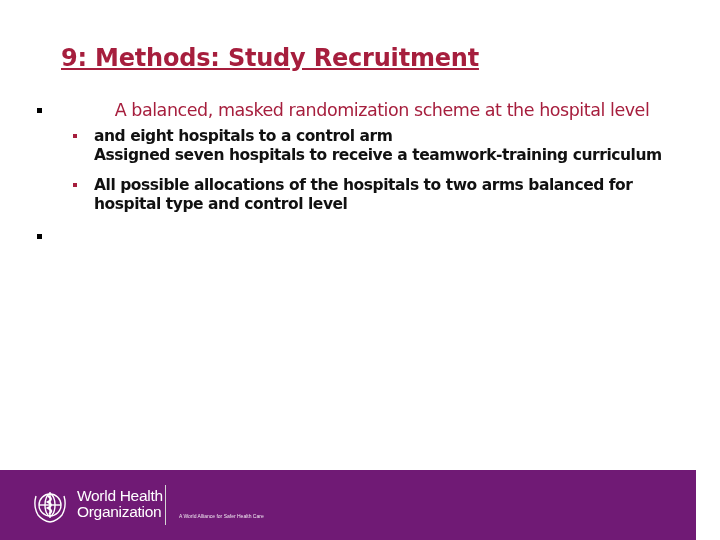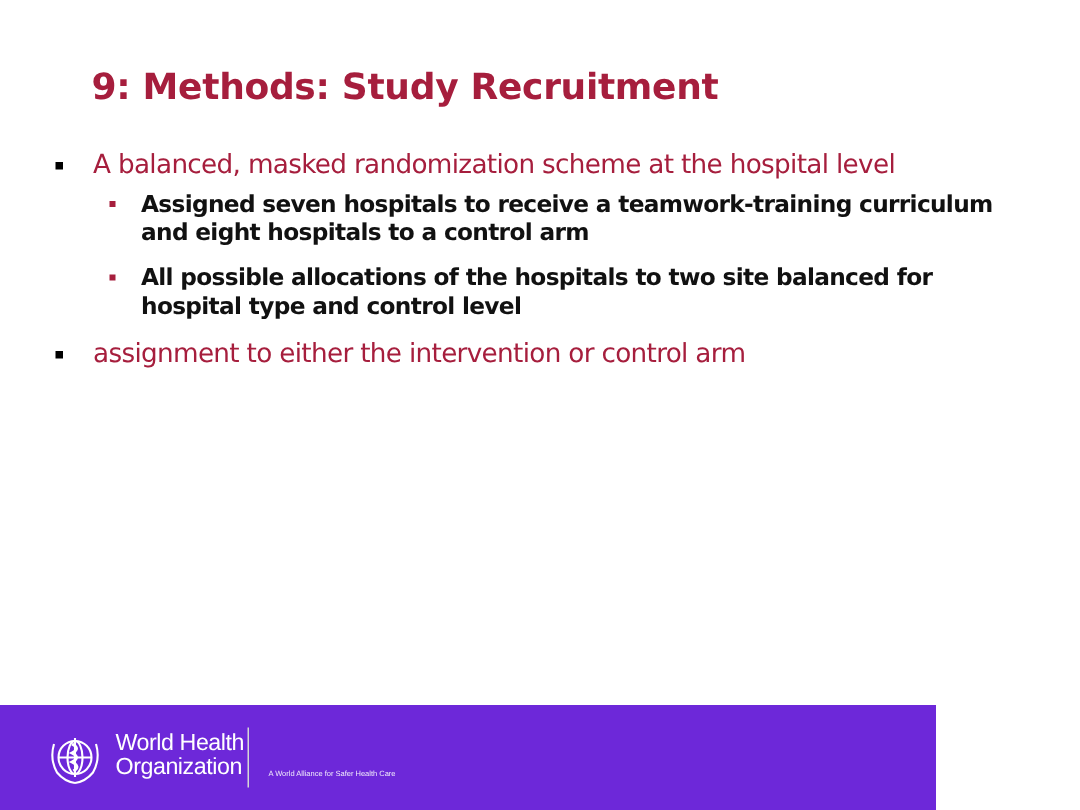--- a/index.html
+++ b/index.html
@@ -6,41 +6,42 @@
     body {
       width: 720px; height: 540px; position: relative; overflow: hidden;
       background: #ffffff;
       font-family: "DejaVu Sans", sans-serif;
     }
     .title {
       position: absolute; left: 61px; top: 44px;
       font-size: 24px; font-weight: bold; color: #A61E3D;
       letter-spacing: -0.2px; white-space: nowrap;
       font-family: "DejaVu Sans", sans-serif;
+      text-decoration: underline;
     }
     .content { position: absolute; left: 0; top: 0; width: 720px; }
     .l1 {
       position: absolute; left: 62px; width: 640px;
       font-size: 17.5px; line-height: 21px; color: #A61E3D;
       letter-spacing: -0.45px;
     }
     .l1 .bul {
       position: absolute; left: -25px; top: 8px; width: 5px; height: 5px; background: #000;
     }
     .l2 {
       position: absolute; left: 94px; width: 600px;
       font-size: 15.5px; line-height: 19px; color: #111111;
       letter-spacing: -0.45px; font-weight: bold;
     }
     .l2 .bul {
       position: absolute; left: -21px; top: 7px; width: 4px; height: 4px; background: #A61E3D;
     }
     .footer {
-      position: absolute; left: 0; top: 470px; width: 624px; height: 70px;
-      background: #6d28d9;
+      position: absolute; left: 0; top: 470px; width: 696px; height: 70px;
+      background: #701a75;
     }
     .emblem {
       position: absolute; left: 30px; top: 16px; width: 40px; height: 40px;
     }
     .who-text {
       position: absolute; left: 77px; top: 18px; color: #ffffff;
       font-family: "Liberation Sans", sans-serif; font-size: 15.5px; line-height: 16px;
       letter-spacing: -0.3px;
     }
     .divider {
@@ -54,40 +55,39 @@
       position: absolute; left: 179px; top: 43px; color: #ffffff;
       font-family: "Liberation Sans", sans-serif; font-size: 5px; opacity: 0.9;
     }
   </style>
 </head>
 <body>
 
 <div class="title">9: Methods: Study Recruitment</div>
 
 <div class="content">
-  <div class="l1" style="top:100px;">
+  <div class="l1" style="top:100px;text-align:center;">
     <span class="bul"></span>
     <span>A balanced, masked randomization scheme at the hospital level</span>
   </div>
 
   <div class="l2" style="top:127px;">
     <span class="bul"></span>
+    <div>and eight hospitals to a control arm</div>
     <div>Assigned seven hospitals to receive a teamwork-training curriculum</div>
-    <div>and eight hospitals to a control arm</div>
   </div>
 
   <div class="l2" style="top:176px;">
     <span class="bul"></span>
-    <div>All possible allocations of the hospitals to two site balanced for</div>
+    <div>All possible allocations of the hospitals to two arms balanced for</div>
     <div>hospital type and control level</div>
   </div>
 
   <div class="l1" style="top:226px;">
     <span class="bul"></span>
-    <div>assignment to either the intervention or control arm</div>
   </div>
 </div>
 
 <div class="footer">
   <div class="emblem">
     <svg width="40" height="40" viewBox="0 0 40 40">
       <g fill="none" stroke="#ffffff" stroke-width="1.4">
         <circle cx="20" cy="19" r="11"></circle>
         <ellipse cx="20" cy="19" rx="5" ry="11"></ellipse>
         <line x1="9" y1="19" x2="31" y2="19"></line>

